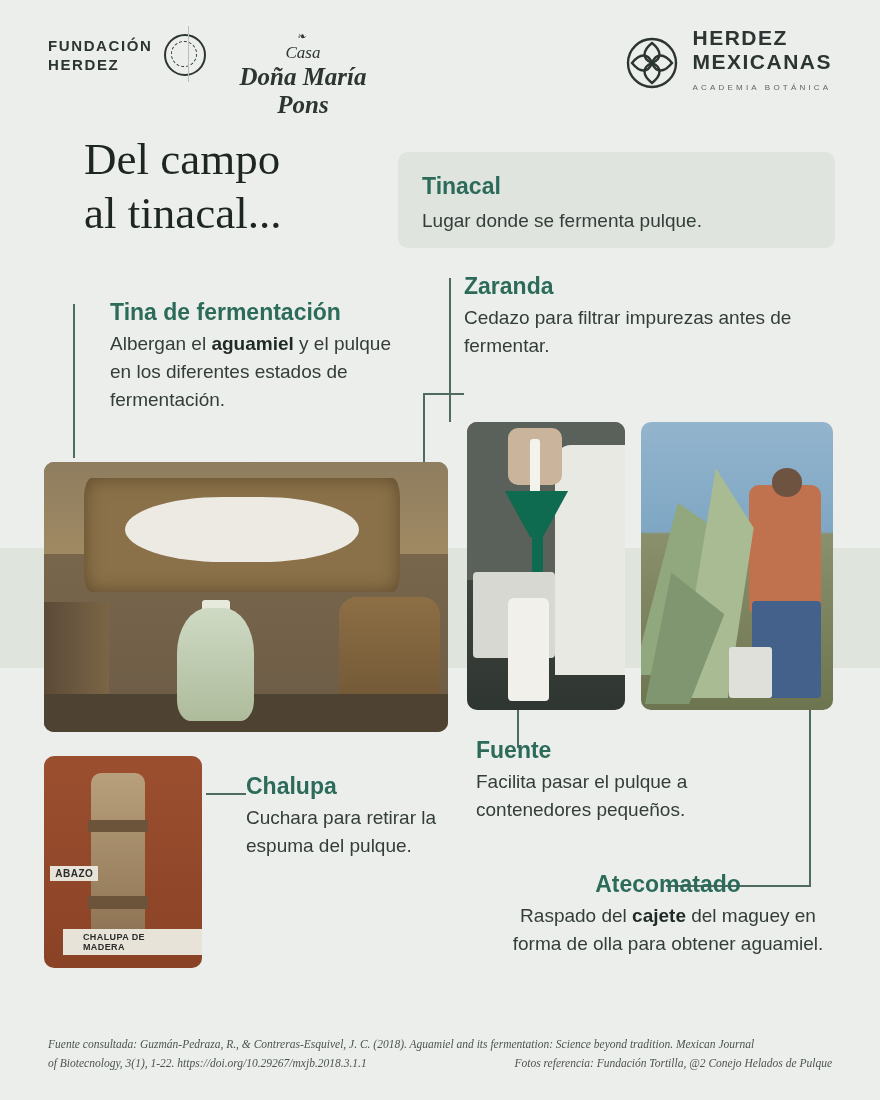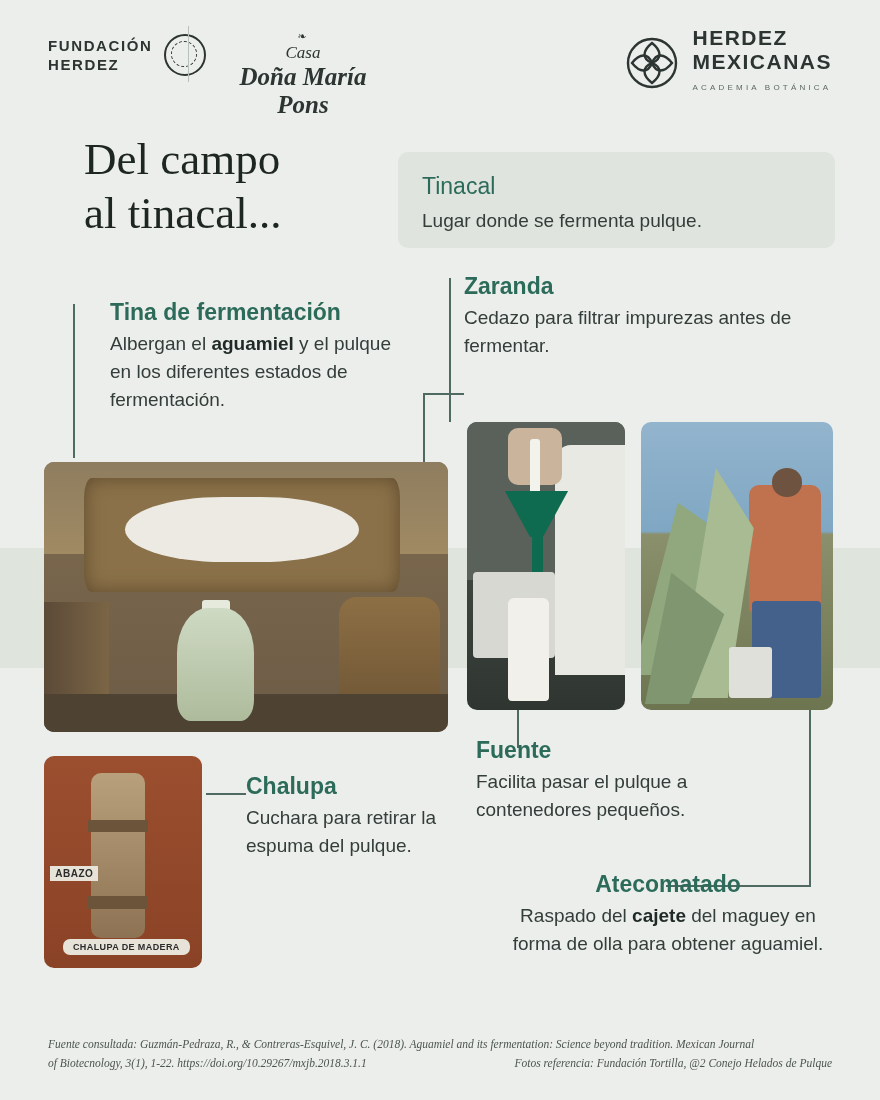--- a/index.html
+++ b/index.html
@@ -149,21 +149,21 @@
     left: 398px; top: 152px;
     width: 437px;
     height: 96px;
     background: #dfe4de;
     border-radius: 10px;
     padding: 20px 24px;
     box-sizing: border-box;
   }
   .tinacal-card .h {
     color: #2c6b5a;
-    font-weight: normal;
+    font-weight: bold;
     font-size: 23px;
     line-height: 28px;
   }
   .tinacal-card .p {
     font-size: 19px;
     line-height: 26px;
     color: #333d39;
     margin-top: 8px;
   }
 
@@ -264,21 +264,21 @@
     background:linear-gradient(180deg,#b9a07c,#8d7353); border-radius:10px; }
   #photo-chalupa .band1 { position:absolute; left:28%; top:30%; width:38%; height:6%;
     background:#6c543a; }
   #photo-chalupa .band2 { position:absolute; left:28%; top:66%; width:38%; height:6%;
     background:#6c543a; }
   #photo-chalupa .lbl1 { position:absolute; left:4%; top:52%;
     background:#e7e3d8; color:#2b2b2b; font-size:10px; font-weight:bold;
     padding:2px 5px; letter-spacing:.5px; }
   #photo-chalupa .lbl2 { position:absolute; left:12%; bottom:6%;
     background:#e7e3d8; color:#2b2b2b; font-size:9px; font-weight:bold;
-    padding:3px 10px; letter-spacing:.4px;border-radius:7px; }
+    padding:3px 20px; letter-spacing:.4px; }
 
   
   .footer {
     position: absolute;
     left: 0; top: 1035px;
     width: 880px;
     padding: 0 48px;
     box-sizing: border-box;
     font-family: "Liberation Serif", serif;
     font-style: italic;

